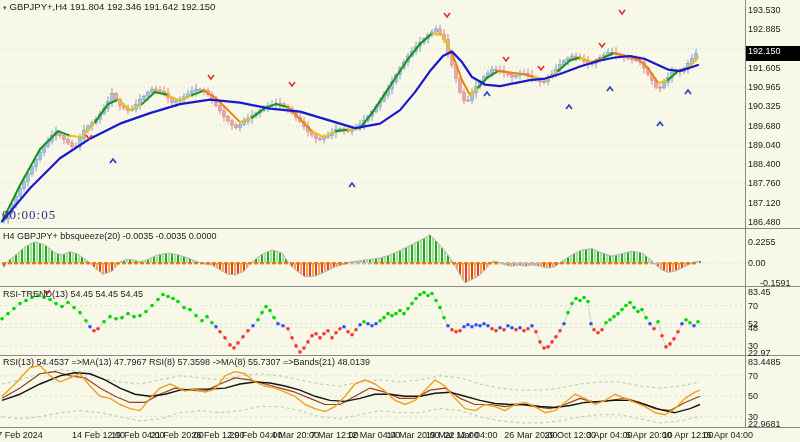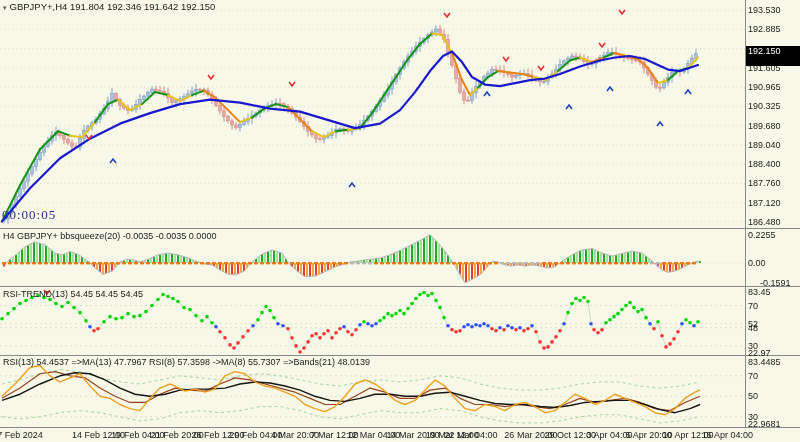--- a/index.html
+++ b/index.html
@@ -10,21 +10,21 @@
   }
   #cv{position:absolute;left:0;top:0;}
   .ovl{position:absolute;font-size:9px;color:#1a1a1a;white-space:nowrap;line-height:11px;}
   #title{left:3px;top:1px;font-size:9.5px;}
   #title .tri{color:#555;font-size:7px;margin-right:3px;}
   #timer{left:2px;top:209px;font-size:13px;color:#2b2b8f;letter-spacing:1px;font-family:Liberation Serif, serif;}
   .plabel{left:3px;}
   .axlbl{position:absolute;left:748px;font-size:9px;color:#1a1a1a;white-space:nowrap;line-height:10px;}
   .tlbl{position:absolute;top:430px;font-size:9px;color:#1a1a1a;white-space:nowrap;transform:translateX(-50%);}
   #badge{
-    position:absolute;left:746px;width:52px;height:20px;background:#000;color:#fff;
+    position:absolute;left:746px;width:52px;height:15px;background:#000;color:#fff;
     font-size:9px;line-height:11px;padding-left:2px;
   }
 </style>
 </head>
 <body>
 
 <div id="win">
   <svg id="cv" width="800" height="442">
       <g>
         <line x1="0" y1="10" x2="745" y2="10" stroke="#ddddcb" stroke-dasharray="1,3"></line>
@@ -1023,21 +1023,21 @@
       <div class="axlbl" style="top: 43.6374px;">192.245</div>
       <div class="axlbl" style="top: 62.8809px;">191.605</div>
       <div class="axlbl" style="top: 82.1244px;">190.965</div>
       <div class="axlbl" style="top: 101.368px;">190.325</div>
       <div class="axlbl" style="top: 120.762px;">189.680</div>
       <div class="axlbl" style="top: 140.005px;">189.040</div>
       <div class="axlbl" style="top: 159.249px;">188.400</div>
       <div class="axlbl" style="top: 178.492px;">187.760</div>
       <div class="axlbl" style="top: 197.736px;">187.120</div>
       <div class="axlbl" style="top: 216.979px;">186.480</div>
-      <div class="axlbl" style="top: 230px;">0.2255</div>
+      <div class="axlbl" style="top: 237px;">0.2255</div>
       <div class="axlbl" style="top: 258px;">0.00</div>
       <div class="axlbl" style="top: 277.887px; margin-left: 12px;">-0.1591</div>
       <div class="axlbl" style="top: 287px;">83.45</div>
       <div class="axlbl" style="top: 300.566px;">70</div>
       <div class="axlbl" style="top: 318.72px;">52</div>
       <div class="axlbl" style="top: 322.755px;">48</div>
       <div class="axlbl" style="top: 340.91px;">30</div>
       <div class="axlbl" style="top: 348px;">22.97</div>
       <div class="axlbl" style="top: 357px;">83.4485</div>
       <div class="axlbl" style="top: 370.786px;">70</div>

